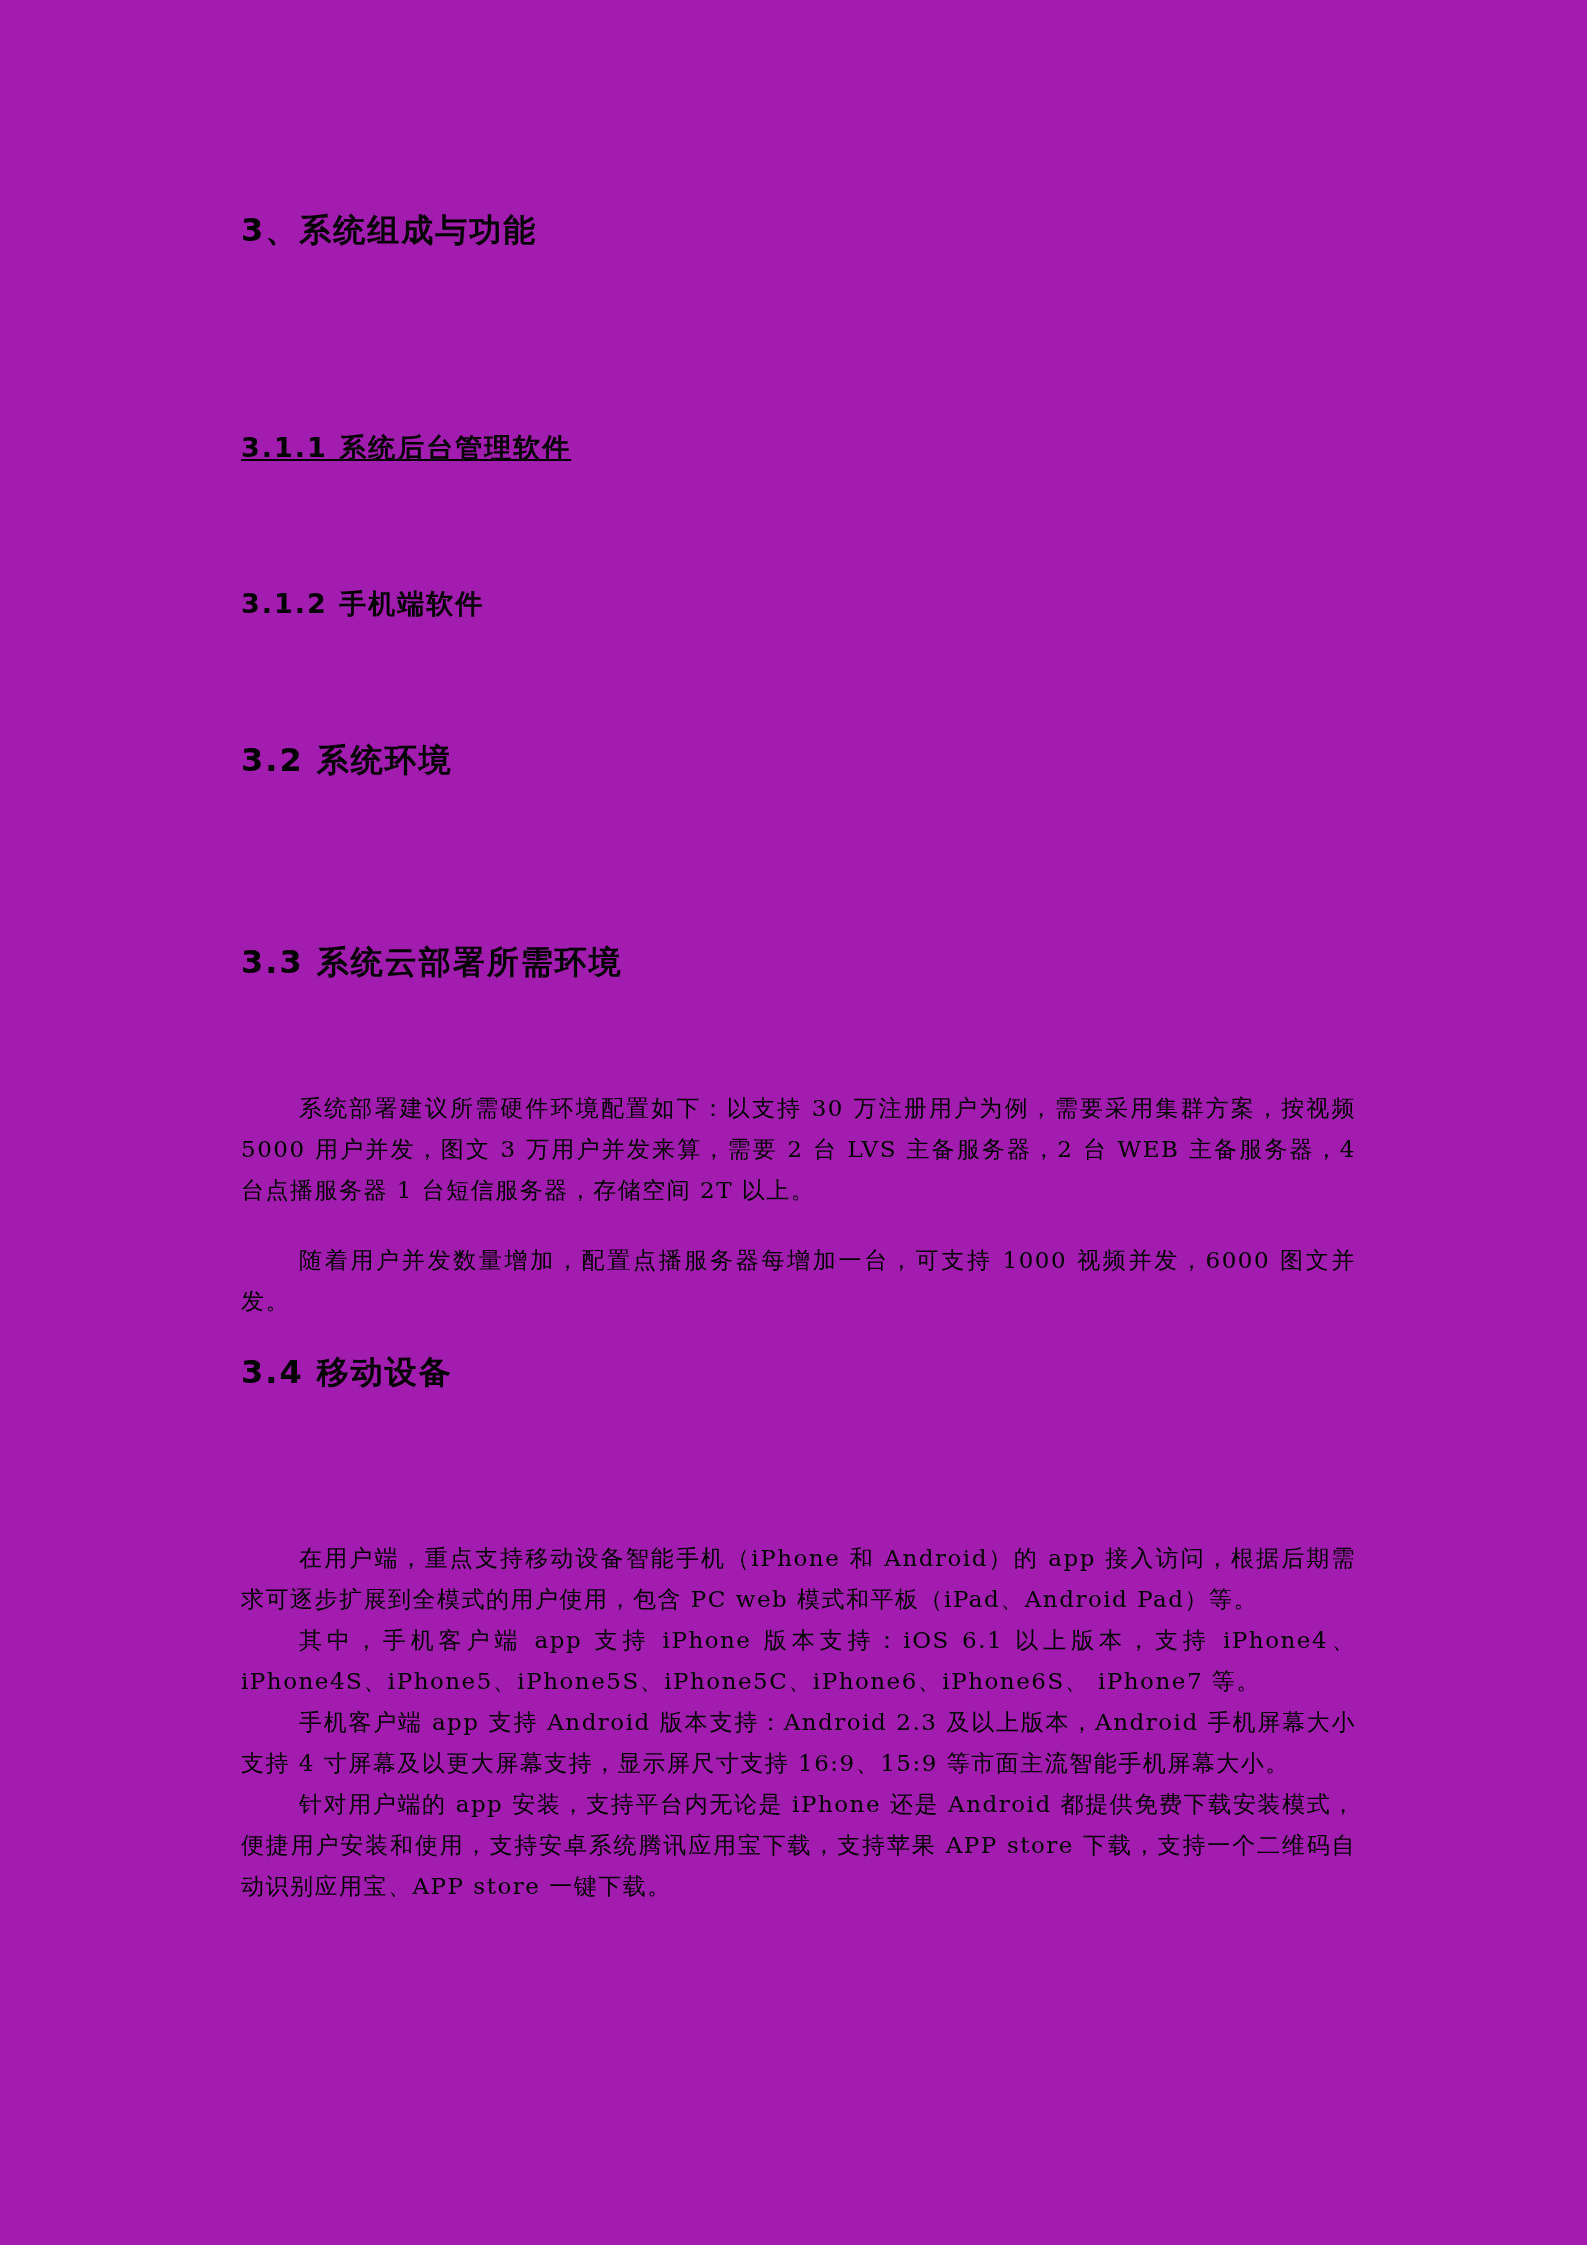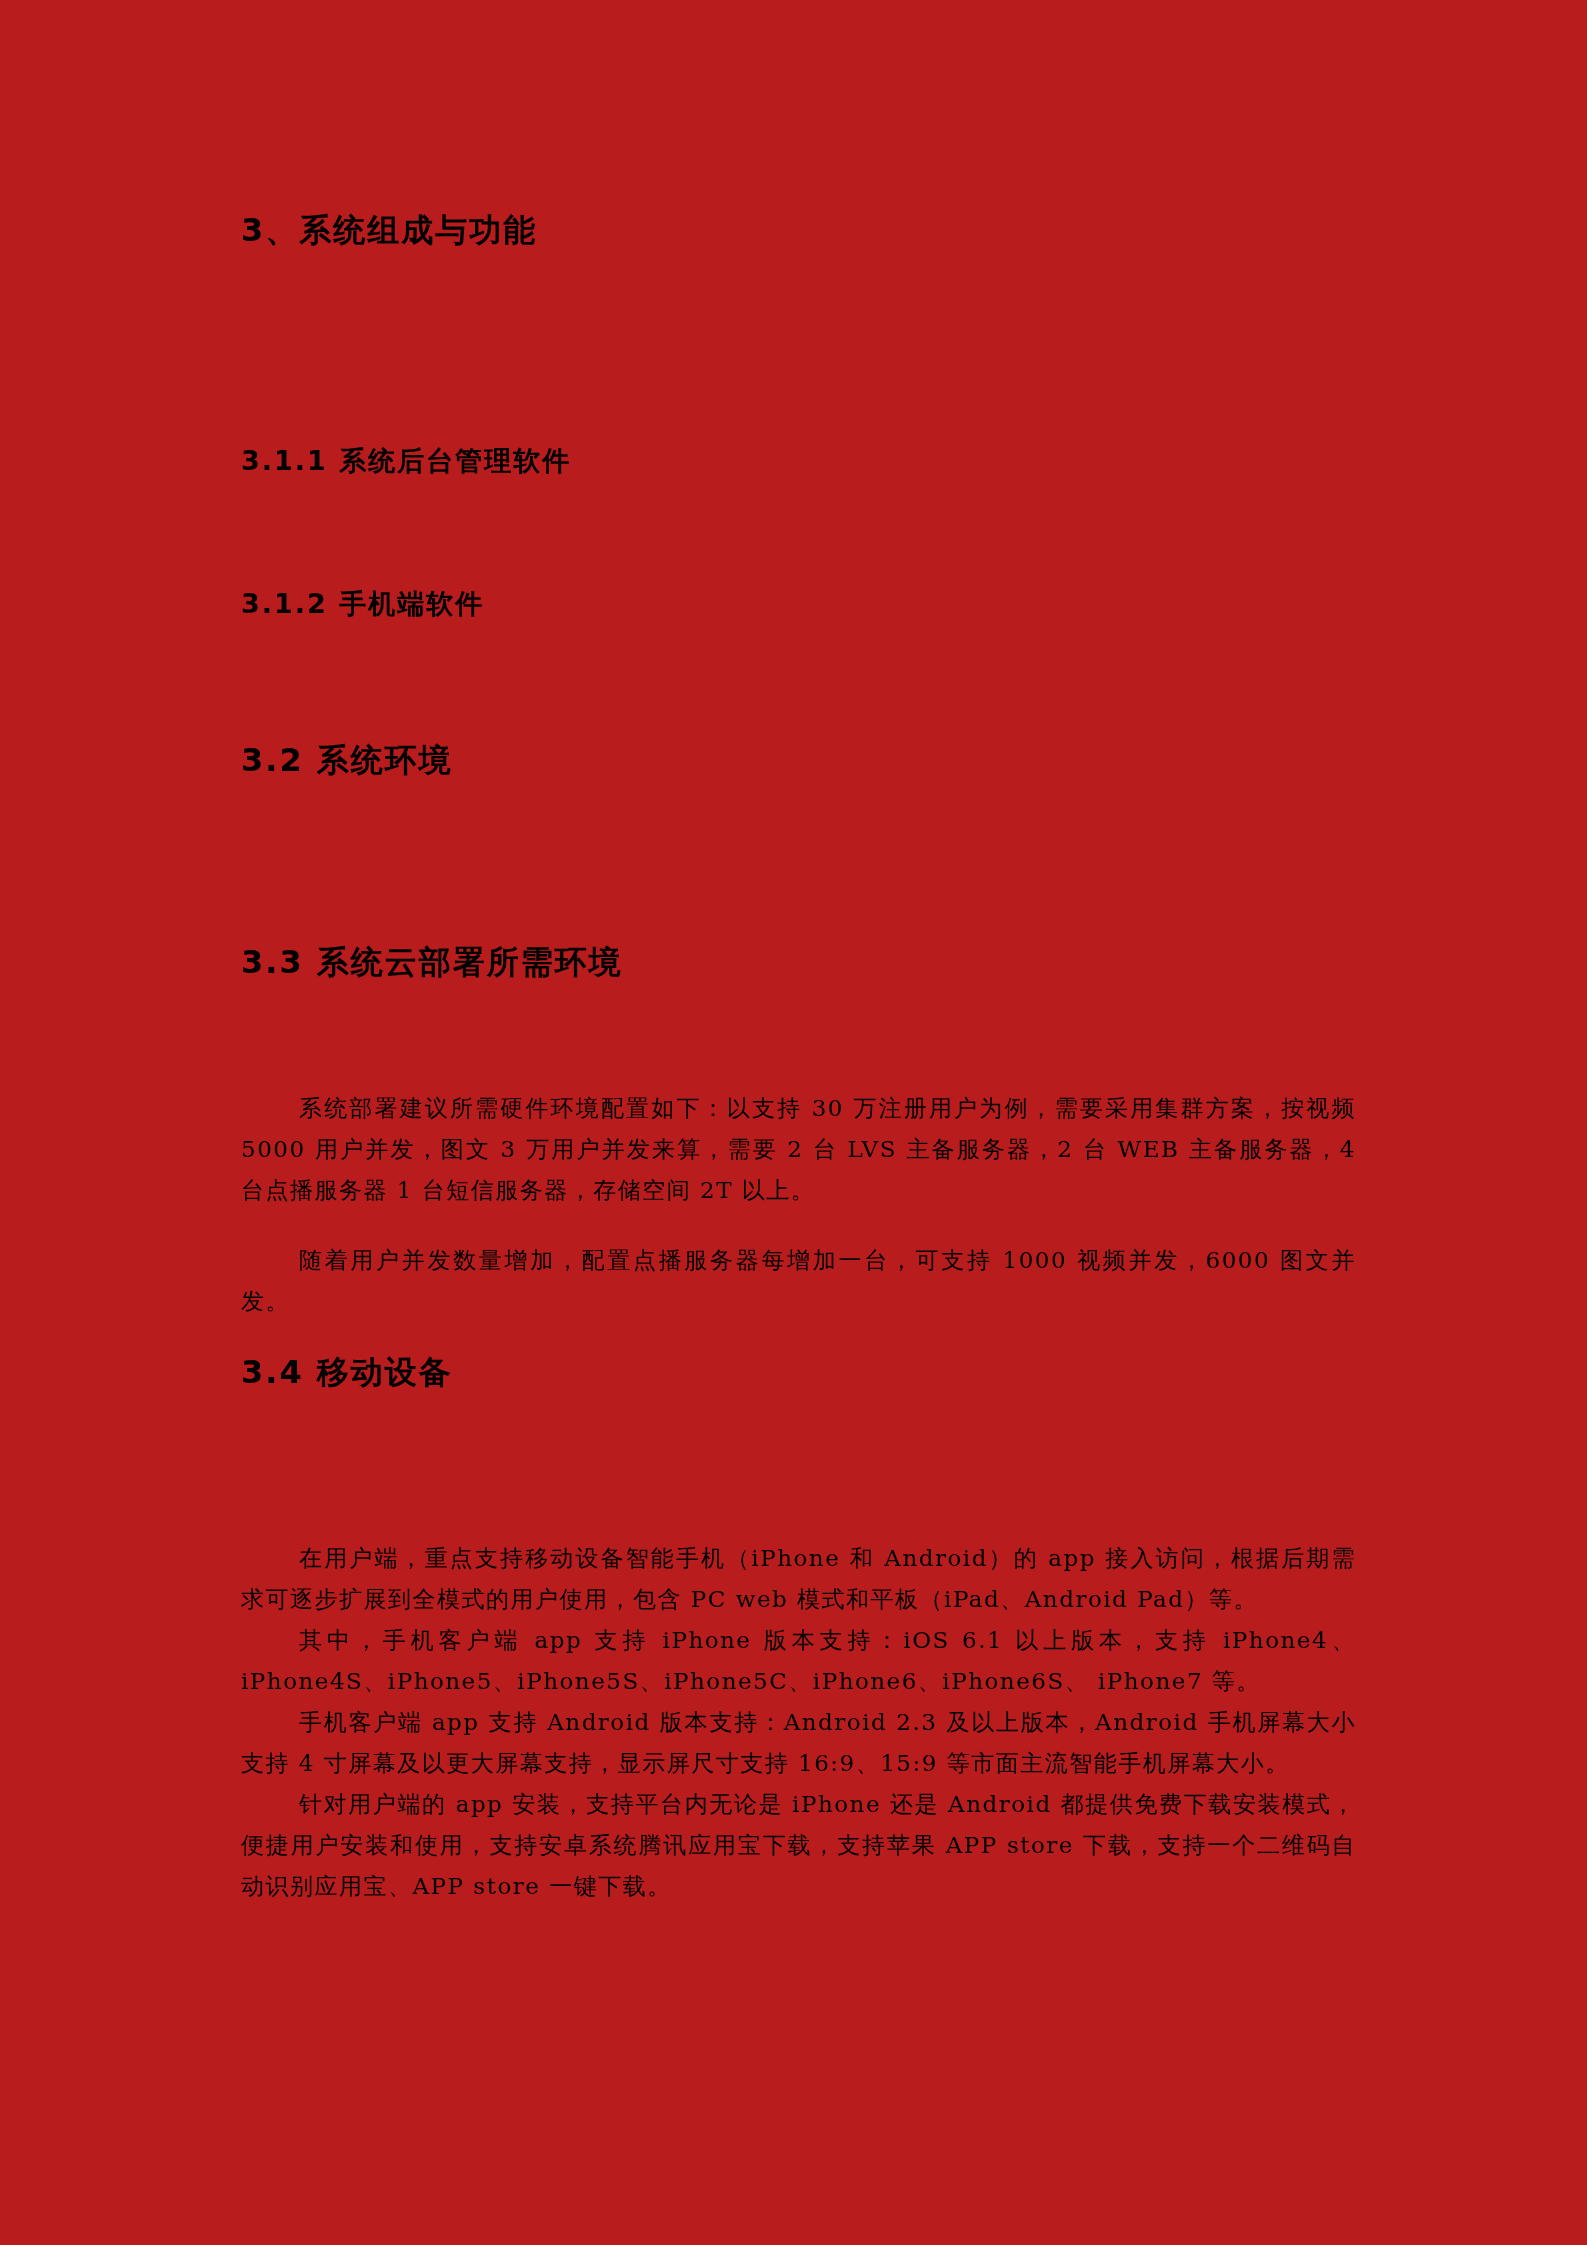--- a/index.html
+++ b/index.html
@@ -14,21 +14,21 @@
       overflow: hidden;
       color: #000000;
       font-family: "DejaVu Serif", "Liberation Serif", serif;
     }
     .page {
       position: absolute;
       left: 0;
       top: 0;
       width: 1587px;
       height: 2245px;
-      background: #b91c1c;
+      background: #a21caf;
     }
     .block {
       position: absolute;
       left: 241px;
       width: 1115px;
     }
     .h1 {
       font-family: "DejaVu Sans", "Liberation Sans", sans-serif;
       font-weight: bold;
       font-size: 32px;
@@ -65,21 +65,21 @@
     }
   </style>
 </head>
 <body>
 
 <div class="page">
 
   <div class="block h1" style="top:210px;">3、系统组成与功能</div>
 
 
-  <div class="block h3" style="top:444px;">3.1.1 系统后台管理软件</div>
+  <div class="block h3" style="top:431px;text-decoration:underline;">3.1.1 系统后台管理软件</div>
 
   <div class="block h3" style="top:587px;">3.1.2 手机端软件</div>
 
   <div class="block h2" style="top:740px;">3.2 系统环境</div>
 
   <div class="block h2" style="top:942px;">3.3 系统云部署所需环境</div>
 
   <div class="block para" style="top:1088px;">
     <p>系统部署建议所需硬件环境配置如下：以支持 30 万注册用户为例，需要采用集群方案，按视频 5000 用户并发，图文 3 万用户并发来算，需要 2 台 LVS 主备服务器，2 台 WEB 主备服务器，4 台点播服务器 1 台短信服务器，存储空间 2T 以上。</p>
   </div>

